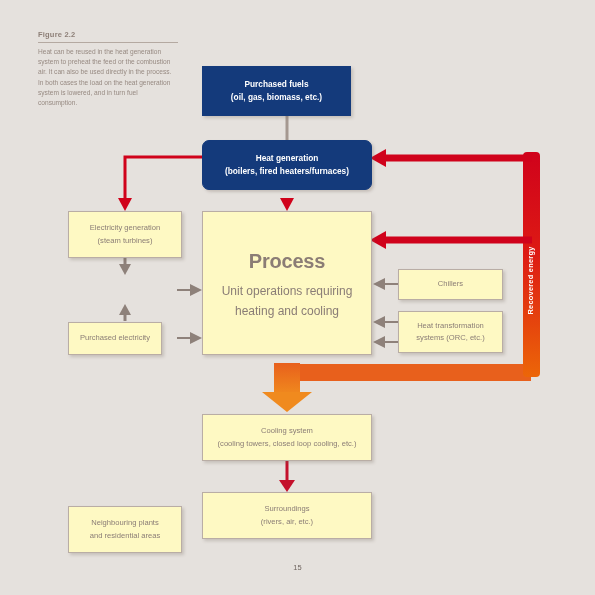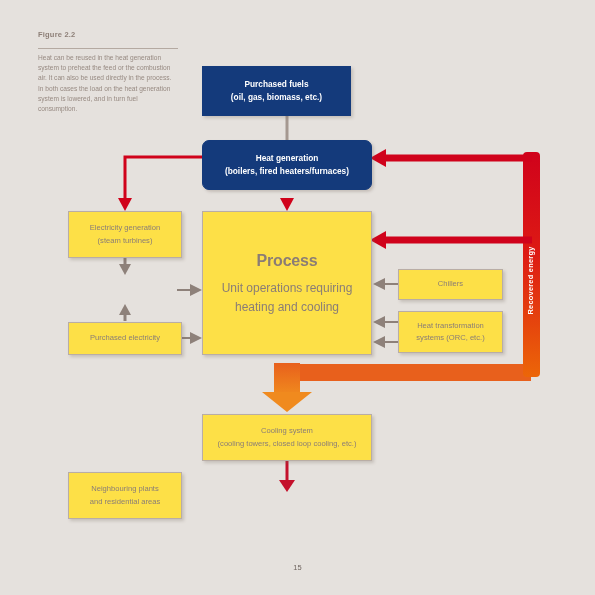--- a/index.html
+++ b/index.html
@@ -10,42 +10,42 @@
     position:relative;
     overflow:hidden;
     -webkit-font-smoothing:antialiased;
   }
   .page{position:absolute;inset:0;}
 
   
   .caption{position:absolute;left:38px;top:30px;width:140px;}
   .caption-title{
     font-size:7.5px;font-weight:bold;color:#8d7f77;letter-spacing:.2px;
-    padding-bottom:9px;border-bottom:1px solid #b4a9a1;margin-bottom:4px;
+    padding-bottom:3px;border-bottom:1px solid #b4a9a1;margin-bottom:4px;
   }
   .caption-body{font-size:6.6px;line-height:1.55;color:#978a82;}
 
   
   .box{
     position:absolute;box-sizing:border-box;display:flex;
     align-items:center;justify-content:center;text-align:center;
     box-shadow:2px 2px 3px rgba(120,105,95,.28);
   }
   .box-blue{
     background:#143a7b;color:#ffffff;border:1px solid #143a7b;
     font-size:8.3px;font-weight:bold;line-height:1.55;
   }
   .box-light{
-    background:#fde047;border:1px solid #b9ada5;color:#8a7d76;
+    background:#fef9c3;border:1px solid #b9ada5;color:#8a7d76;
     font-size:7.6px;line-height:1.6;font-weight:normal;
   }
   .box-light .l1,.box-blue .l1{display:block;}
 
   .process-title{
-    font-size:16px;font-weight:bold;color:#8b7d75;letter-spacing:-0.2px;
+    font-size:20px;font-weight:bold;color:#8b7d75;letter-spacing:-0.2px;
     display:block;margin-bottom:5px;
   }
   .process-sub{font-size:12px;line-height:1.65;color:#8a7d76;display:block;}
 
   
   svg.wires{position:absolute;left:0;top:0;width:595px;height:595px;pointer-events:none;}
 
   
   .rec-label{
     position:absolute;left:523px;top:190px;width:14px;height:180px;
@@ -170,21 +170,21 @@
   </div>
 
   <div class="box box-light" style="left:68px;top:211px;width:114px;height:47px;">
     <div>
       <span class="l1">Electricity generation</span>
       <span class="l1">(steam turbines)</span>
     </div>
   </div>
 
 
-  <div class="box box-light" style="left:68px;top:322px;width:114px;height:33px;justify-content:center;">
+  <div class="box box-light" style="left:68px;top:322px;width:94px;height:33px;justify-content:center;">
     <div>
       <span class="l1">Purchased electricity</span>
     </div>
   </div>
 
   <div class="box box-light" style="left:202px;top:211px;width:170px;height:144px;">
     <div>
       <span class="process-title">Process</span>
       <span class="process-sub">Unit operations requiring</span>
       <span class="process-sub">heating and cooling</span>
@@ -204,26 +204,32 @@
     </div>
   </div>
 
   <div class="box box-light" style="left:202px;top:414px;width:170px;height:47px;">
     <div>
       <span class="l1">Cooling system</span>
       <span class="l1">(cooling towers, closed loop cooling, etc.)</span>
     </div>
   </div>
 
-  <div class="box box-light" style="left:68px;top:472px;width:114px;height:47px;">
+  <div class="box box-light" style="left:68px;top:506px;width:114px;height:47px;">
     <div>
       <span class="l1">Neighbouring plants</span>
       <span class="l1">and residential areas</span>
     </div>
   </div>
 
+  <div class="box box-light" style="left:202px;top:492px;width:170px;height:47px;">
+    <div>
+      <span class="l1">Surroundings</span>
+      <span class="l1">(rivers, air, etc.)</span>
+    </div>
+  </div>
 
   <div class="rec-label">
     <span>Recovered energy</span>
   </div>
 
   <div class="pagenum">15</div>
 </div>
 
 </body></html>

